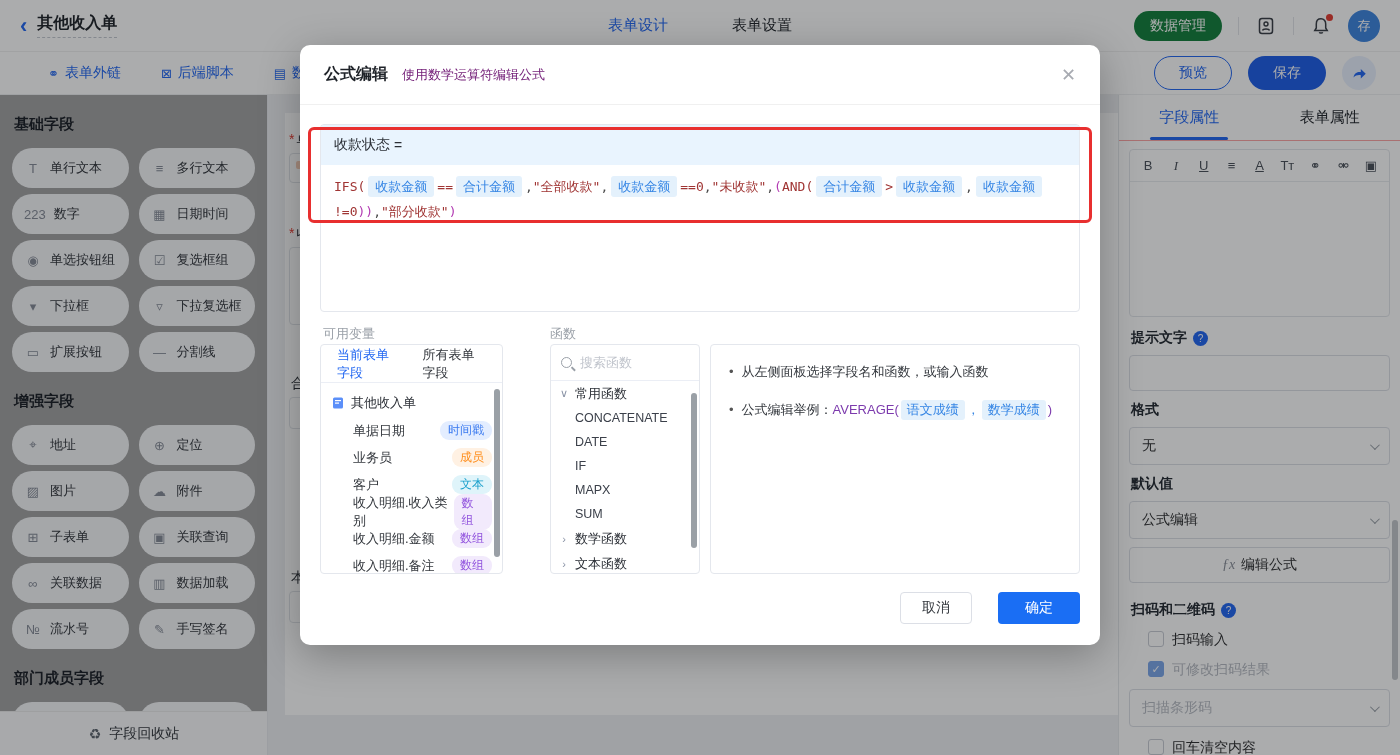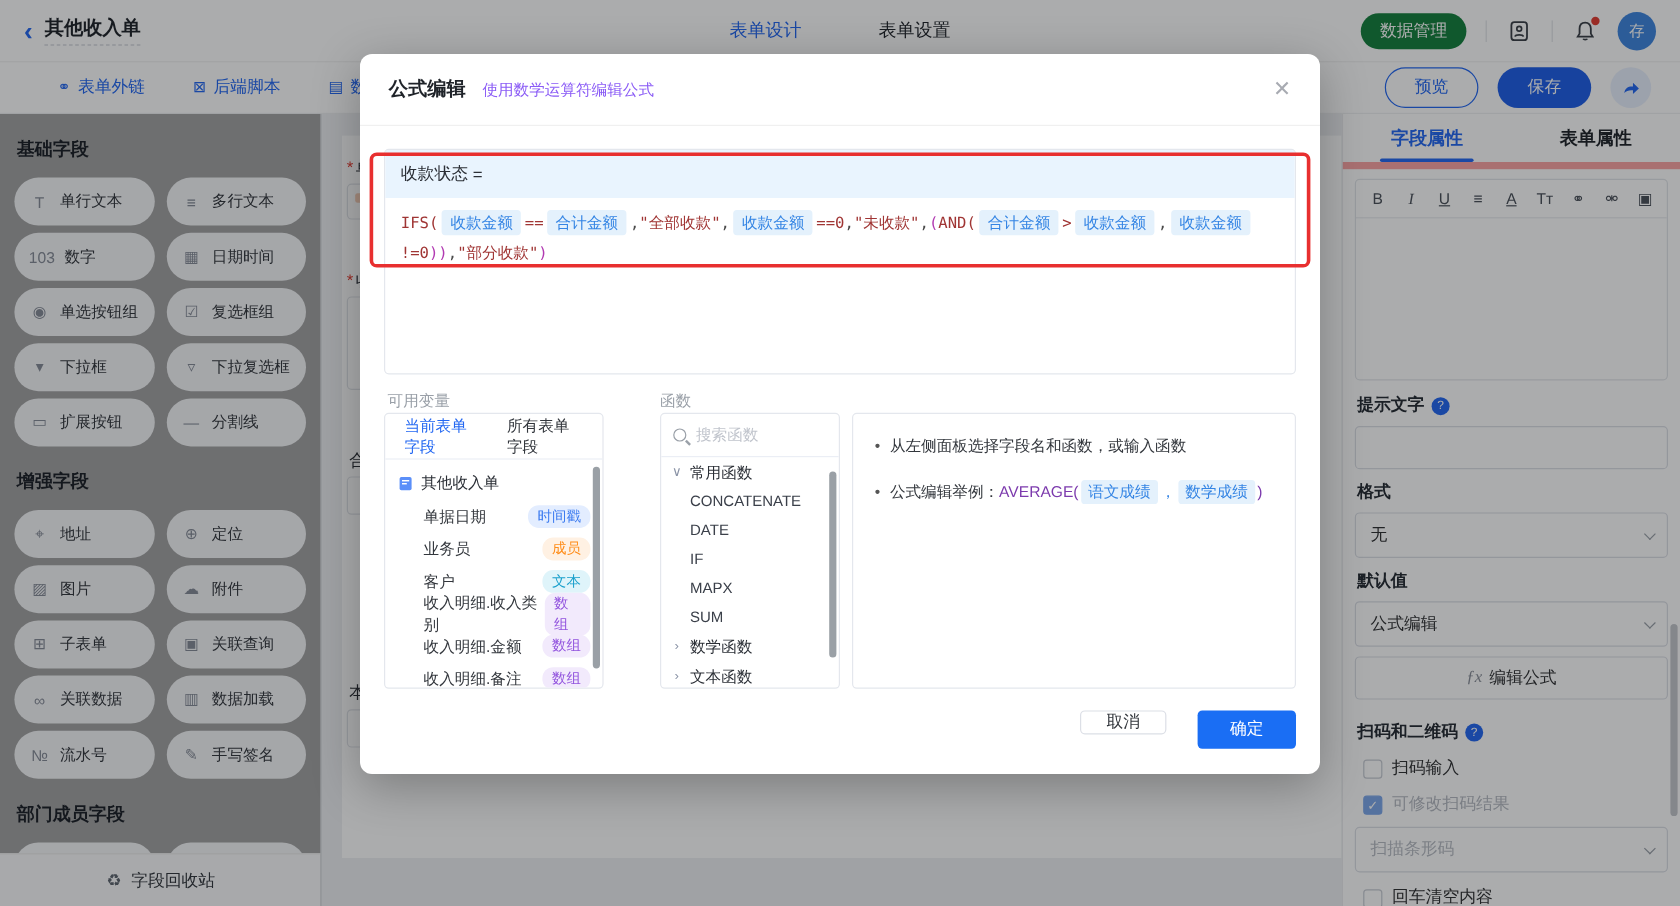--- a/index.html
+++ b/index.html
@@ -60,21 +60,21 @@
   .canvas { position:absolute; left:268px; top:95px; width:850px; height:660px; background:#eef0f3; }
   .form-card { position:absolute; left:17px; top:18px; right:0; bottom:40px; background:#fff; }
   .frag { position:absolute; left:4px; font-size:14px; color:#2b2f36; white-space:nowrap; }
   .frag .req { color:#e43d33; margin-right:2px; }
   .stub { position:absolute; left:4px; width:40px; border:1px solid #e1e4e9; border-radius:4px; background:#fff; }
   .stub .chip-o { position:absolute; left:6px; top:7px; width:18px; height:8px; background:#f6cdb6; border-radius:2px; }
 
   
   .rpanel { position:absolute; left:1118px; top:95px; width:282px; height:660px; background:#fff;
     border-left:1px solid #e6e8ec; }
-  .rtabs { display:flex; height:46px; border-bottom:6px solid #fca5a5;font-weight:bold; }
+  .rtabs { display:flex; height:46px; border-bottom:1px solid #fca5a5; }
   .rtab { flex:1; display:flex; align-items:center; justify-content:center; font-size:15px; color:#1f2329;
     position:relative; cursor:pointer; }
   .rtab.active { color:#2468f2; }
   .rtab.active::after { content:""; position:absolute; bottom:0; left:50%; transform:translateX(-50%);
     width:78px; height:3px; background:#2468f2; border-radius:2px; }
   .rbody { padding:8px 10px 0; }
   .rtbox { border:1px solid #e3e6ea; border-radius:4px; height:168px; margin-bottom:12px; }
   .rtbar { height:32px; border-bottom:1px solid #e9ebef; display:flex; align-items:center;
     justify-content:space-between; padding:0 10px; }
   .rt-ico { font-size:13px; color:#4b515a; cursor:pointer; width:16px; text-align:center; }
@@ -88,36 +88,36 @@
     font-size:13px; padding:0 10px; color:#303133; }
   .rselect { width:100%; height:38px; border:1px solid #dcdfe6; border-radius:4px; background:#fff;
     display:flex; align-items:center; justify-content:space-between; padding:0 12px; font-size:14px;
     color:#303133; cursor:pointer; margin-bottom:4px; }
   .rselect.disabled { color:#b8bcc4; cursor:default; }
   .caret { width:7px; height:7px; border:solid #9aa0a8; border-width:0 1.5px 1.5px 0; transform:rotate(45deg) translateY(-2px); }
   .fx-btn { width:100%; height:36px; border:1px solid #dcdfe6; border-radius:4px; background:#fff;
     display:flex; align-items:center; justify-content:center; gap:6px; font-size:14px; color:#303133;
     cursor:pointer; margin-top:8px; }
   .fx-sym { font-family:"Liberation Serif",serif; font-style:italic; color:#8a8f99; }
-  .cbrow { display:flex; align-items:flex-end; gap:8px; margin:12px 7px 0; font-size:14px; color:#303133; }
+  .cbrow { display:flex; align-items:flex-start; gap:8px; margin:12px 19px 0; font-size:14px; color:#303133; }
   .cbrow.disabled { color:#b6bac2; }
   .cbox { width:16px; height:16px; border:1px solid #c8ccd4; border-radius:3px; background:#fff; cursor:pointer;
     display:inline-flex; align-items:center; justify-content:center; }
   .cbox.checked { background:#7da7ea; border-color:#7da7ea; color:#fff; font-size:11px; }
   .rscroll { position:absolute; right:2px; top:425px; width:6px; height:160px; border-radius:3px; background:#c4c7cc; }
 
   
   .overlay { position:absolute; inset:0; background:rgba(10,12,16,0.34); z-index:50; }
 
   
   .modal { position:absolute; left:300px; top:45px; width:800px; height:600px; background:#fff;
     border-radius:10px; z-index:100; box-shadow:0 10px 40px rgba(0,0,0,0.28); }
   .m-head { height:60px; display:flex; align-items:center; padding:0 24px; border-bottom:1px solid #f0f0f0; gap:14px; }
   .m-title { font-size:16px; font-weight:700; color:#1f2329; }
-  .m-sub { font-size:13px; color:#8b5cf6; }
+  .m-sub { font-size:13px; color:#701a75; }
   .m-close { margin-left:auto; font-size:18px; color:#a8abb2; cursor:pointer; }
 
   .editor { position:absolute; left:20px; top:79px; width:760px; height:188px; border:1px solid #e4e7ed;
     border-radius:4px; overflow:hidden; }
   .ed-head { height:40px; background:#e9f4fe; display:flex; align-items:center; padding:0 13px;
     font-size:14px; color:#2b2f36; }
   .ed-body { padding:9px 13px; font-family:"DejaVu Sans Mono",monospace; font-size:13px; line-height:25px;
     color:#555; cursor:text; }
   .tk-chip { display:inline-block; background:#e4f1fc; color:#3585e4; border-radius:3px; padding:0 7px;
     margin:0 3px; line-height:21px; font-family:"Liberation Sans","DejaVu Sans",sans-serif; font-size:13px; cursor:pointer; }
@@ -157,21 +157,21 @@
   
   .help { padding:16px 18px; }
   .hrow { display:flex; gap:8px; font-size:13px; color:#33373d; margin-bottom:16px; line-height:22px; flex-wrap:wrap; }
   .hdot { color:#555; }
   .ex-func,.ex-close { color:#7c3aad; }
   .ex-comma { color:#3585e4; }
   .ex-chip { display:inline-block; background:#e4f1fc; color:#3585e4; border-radius:3px; padding:0 6px;
     margin:0 2px; line-height:20px; }
 
   .m-foot { position:absolute; right:20px; bottom:21px; display:flex; gap:26px; }
-  .btn-cancel { width:72px; height:20px; border:1px solid #dcdfe6; border-radius:4px; background:#fff;
+  .btn-cancel { width:72px; height:32px; border:1px solid #dcdfe6; border-radius:4px; background:#fff;
     font-size:14px; color:#33373d; cursor:pointer; }
   .btn-ok { width:82px; height:32px; border:none; border-radius:4px; background:#1a6ef4; color:#fff;
     font-size:14px; cursor:pointer; }
 </style>
 </head>
 <body>
 
 <div class="app">
 
   <header class="topbar">
@@ -239,21 +239,21 @@
           <span class="fic">T</span>
           <span>单行文本</span>
         </div>
 
         <div class="fbtn">
           <span class="fic">≡</span>
           <span>多行文本</span>
         </div>
 
         <div class="fbtn">
-          <span class="fic">103</span>
+          <span class="fic">223</span>
           <span>数字</span>
         </div>
 
         <div class="fbtn">
           <span class="fic">▦</span>
           <span>日期时间</span>
         </div>
 
         <div class="fbtn">
           <span class="fic">◉</span>

